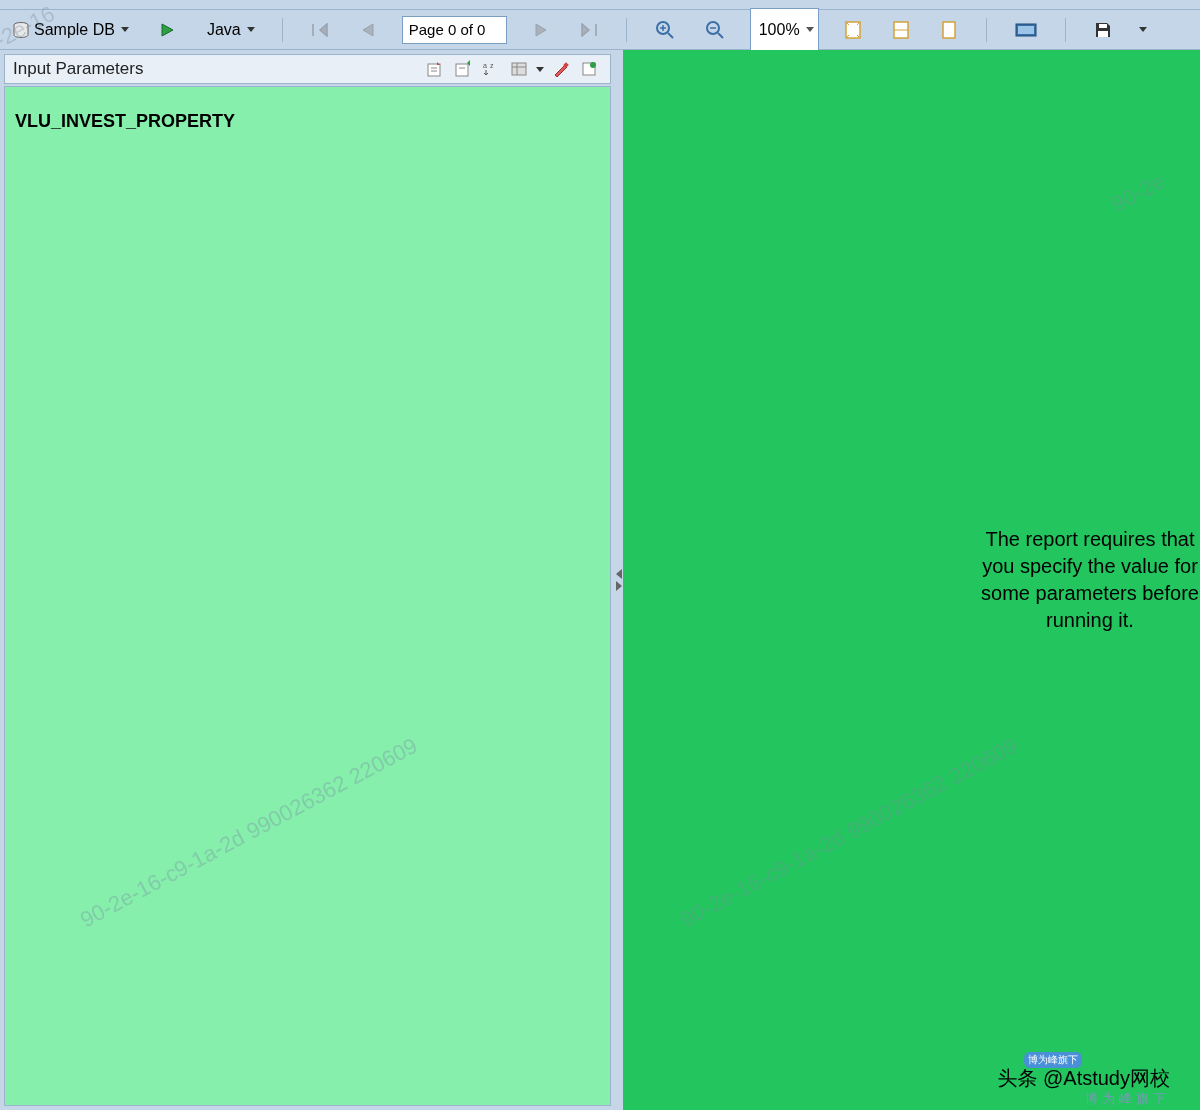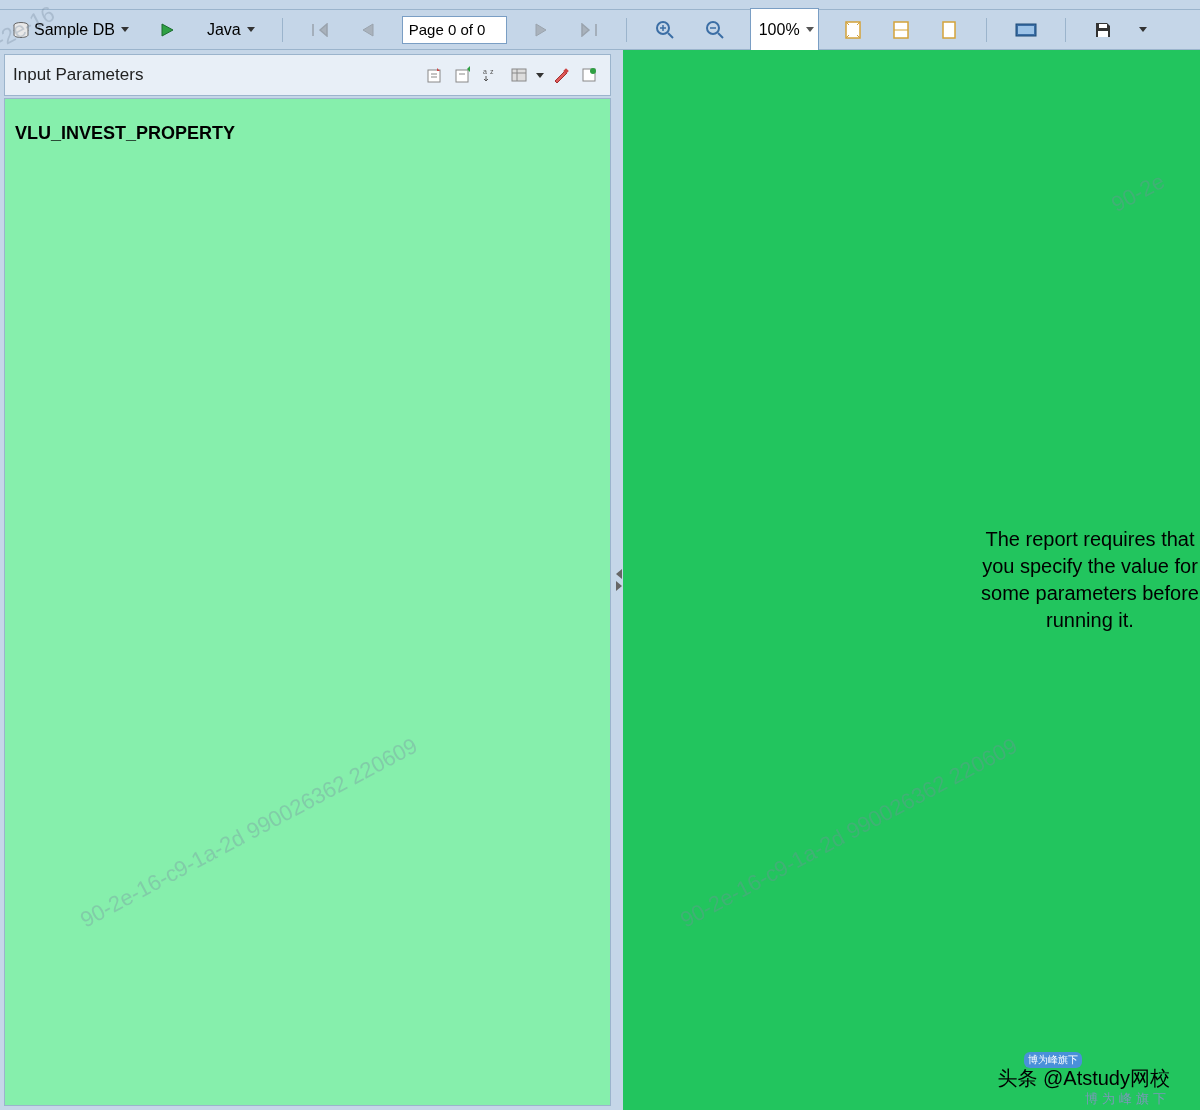--- a/index.html
+++ b/index.html
@@ -94,21 +94,21 @@
   width: 615px;
   display: flex;
   flex-direction: column;
   background: #c5d6e8;
   padding: 4px;
   gap: 2px;
 }
 .panel-header {
   background: #e8eff7;
   border: 1px solid #9bb4cc;
-  height: 42px;
+  height: 30px;
   display: flex;
   align-items: center;
   padding: 0 8px;
 }
 .panel-title {
   font-size: 17px;
   color: #222;
   flex: 1;
 }
 .ph-icons {

